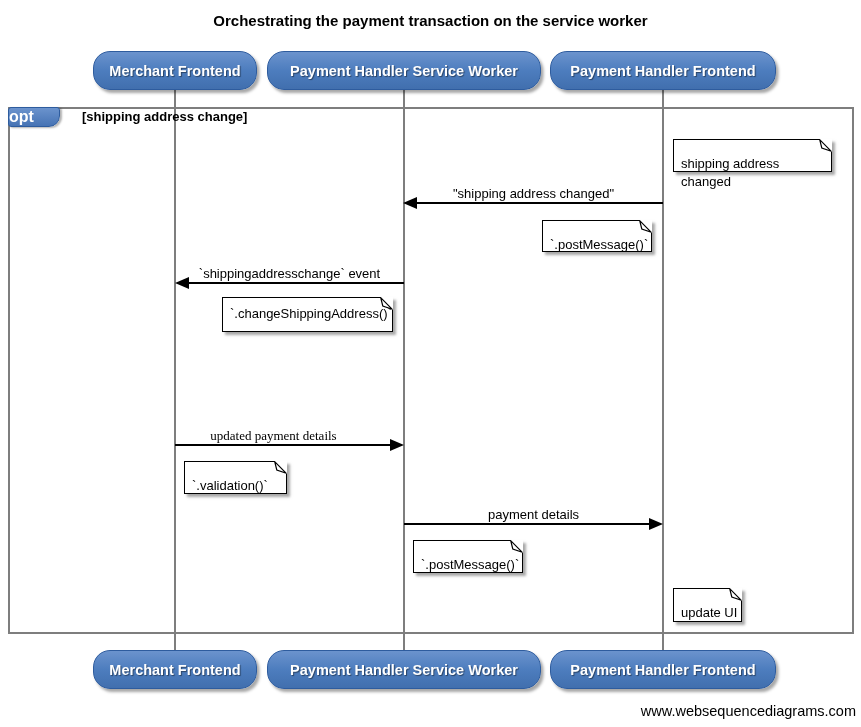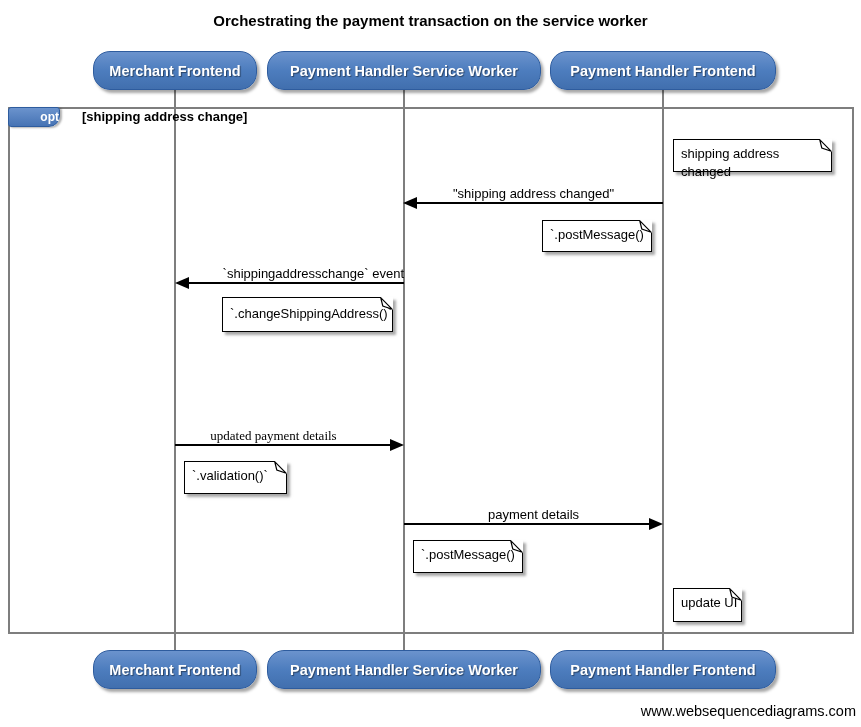--- a/index.html
+++ b/index.html
@@ -19,34 +19,34 @@
 
   .lifeline { position:absolute; width:2px; background:#7e7e7e; top:90px; height:560px; }
 
   .frame { position:absolute; left:8px; top:107px; width:846px; height:527px;
            border:2px solid #7e7e7e; box-sizing:border-box; }
 
   .opt-tab { position:absolute; left:8px; top:107px; width:52px; height:20px; box-sizing:border-box;
              background:linear-gradient(180deg,#6b93cd,#4673b4);
              border:1px solid #2e5c9e; border-radius:3px 3px 11px 3px;
              box-shadow:2px 1px 2px rgba(0,0,0,0.3);
-             color:#fff; font-weight:bold; font-size:12px;
-             display:flex; align-items:center; justify-content:flex-end; }
+             color:#fff; font-weight:bold; font-size:16px;
+             display:flex; align-items:center; justify-content:flex-start; }
 
   .condition { position:absolute; left:82px; top:109px; font-weight:bold; font-size:13px; color:#000; }
 
   .msg-line { position:absolute; height:2px; background:#000; }
   .head { position:absolute; width:0; height:0; border-style:solid; }
   .head-left  { border-width:6px 14px 6px 0; border-color:transparent #000 transparent transparent; }
   .head-right { border-width:6px 0 6px 14px; border-color:transparent transparent transparent #000; }
   .msg-label { position:absolute; font-size:13px; color:#000; text-align:center; white-space:nowrap; }
 
   .note { position:absolute; background:#fff; border:1.4px solid #000; box-sizing:border-box;
           box-shadow:3px 3px 2.5px rgba(110,110,110,0.6);
-          font-size:13px; color:#000; padding:5px 0 0 7px; line-height:18px; }
+          font-size:13px; color:#000; padding:15px 0 0 7px; line-height:18px; }
   .note-text { white-space:pre-line; display:block; }
   .fold { position:absolute; top:-1.4px; right:-1.4px; display:block; }
 
   .watermark { position:absolute; top:703px; right:5px; font-size:14.5px; color:#000000; }
 </style>
 </head>
 <body>
 
 <div class="diagram">
 
@@ -77,21 +77,21 @@
   <div class="head head-left" style="left:403px; top:197px;"></div>
 
   <div class="note" style="left:542px; top:220px; width:110px; height:32px;">
     <span class="note-text">`.postMessage()`</span>
     <svg class="fold" width="13" height="13" viewBox="0 0 13 13">
       <polygon points="0,0 13,0 13,13" fill="#ffffff"></polygon>
       <path d="M0.7,0.7 L2.8,9 L12.3,12.3 Z" stroke="#000" stroke-width="1.2" fill="#ffffff"></path>
     </svg>
   </div>
 
-  <div class="msg-label" style="left:175px; top:266px; width:229px;text-align:right;">`shippingaddresschange` event</div>
+  <div class="msg-label" style="left:175px; top:266px; width:229px;">`shippingaddresschange` event</div>
   <div class="msg-line" style="left:187px; top:282px; width:217px;"></div>
   <div class="head head-left" style="left:175px; top:277px;"></div>
 
   <div class="note" style="left:222px; top:297px; width:171px; height:35px; padding-top:7px;">
     <span class="note-text">`.changeShippingAddress()`</span>
     <svg class="fold" width="13" height="13" viewBox="0 0 13 13">
       <polygon points="0,0 13,0 13,13" fill="#ffffff"></polygon>
       <path d="M0.7,0.7 L2.8,9 L12.3,12.3 Z" stroke="#000" stroke-width="1.2" fill="#ffffff"></path>
     </svg>
   </div>

